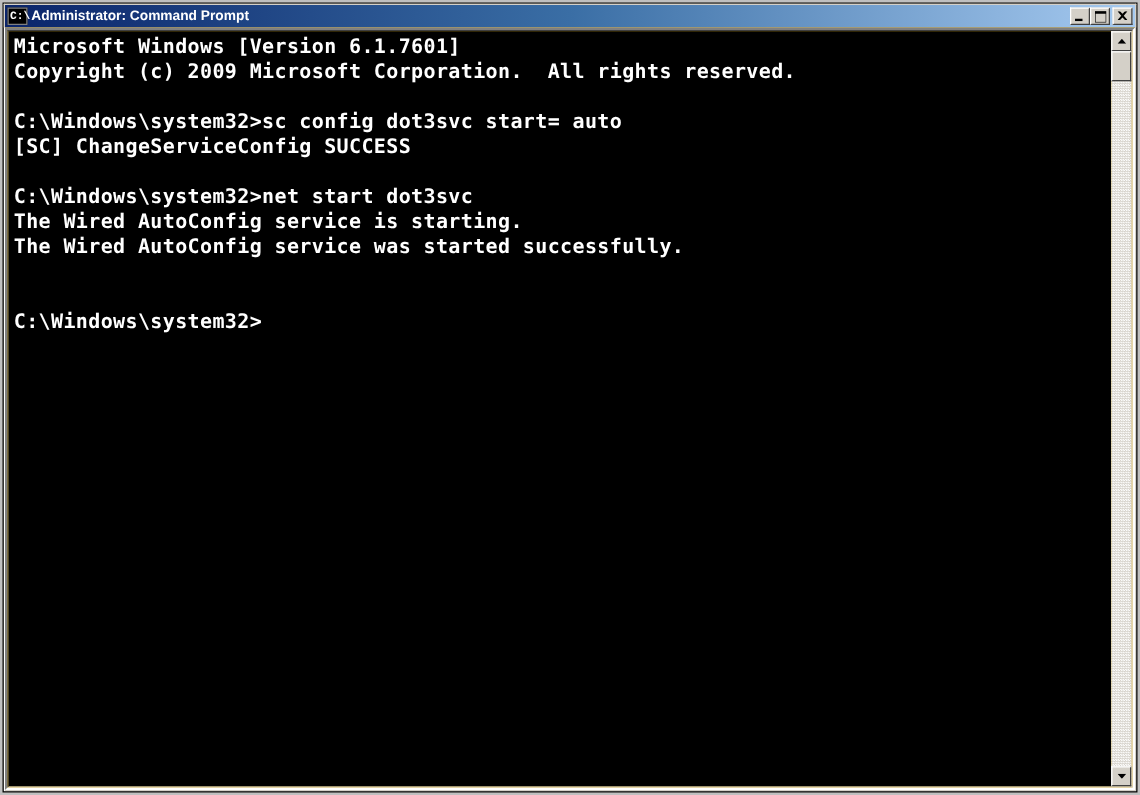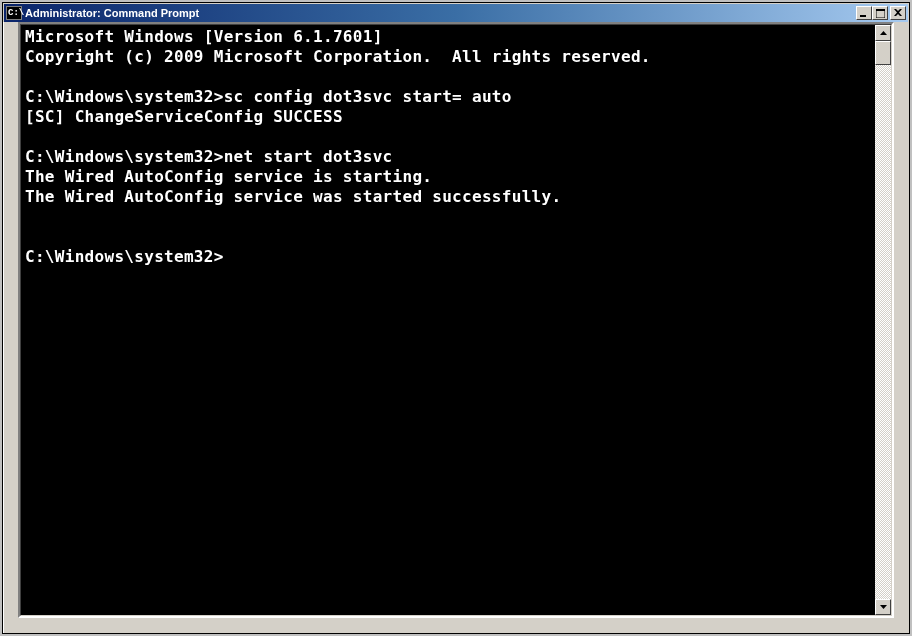--- a/index.html
+++ b/index.html
@@ -77,21 +77,21 @@
       cursor: default;
     }
     .title-btn.close { margin-left: 2px; }
     .title-btn svg { display:block; }
     .client {
       flex: 1;
       display: flex;
       border: 2px solid #808080;
       border-right-color: #fff;
       border-bottom-color: #fff;
-      margin: 15px;
+      margin: 1px;
       margin-top: 0;
       background: #eab308;
     }
     .client-inner {
       flex: 1;
       display: flex;
       border: 1px solid #404040;
       border-right-color: #d4d0c8;
       border-bottom-color: #d4d0c8;
     }

